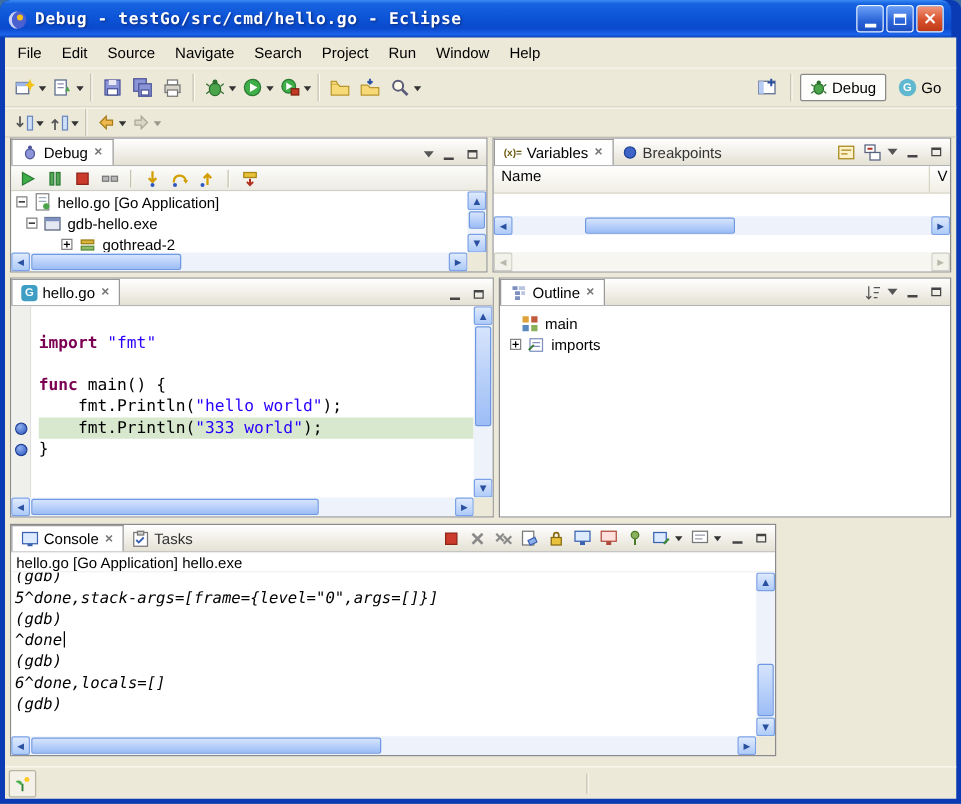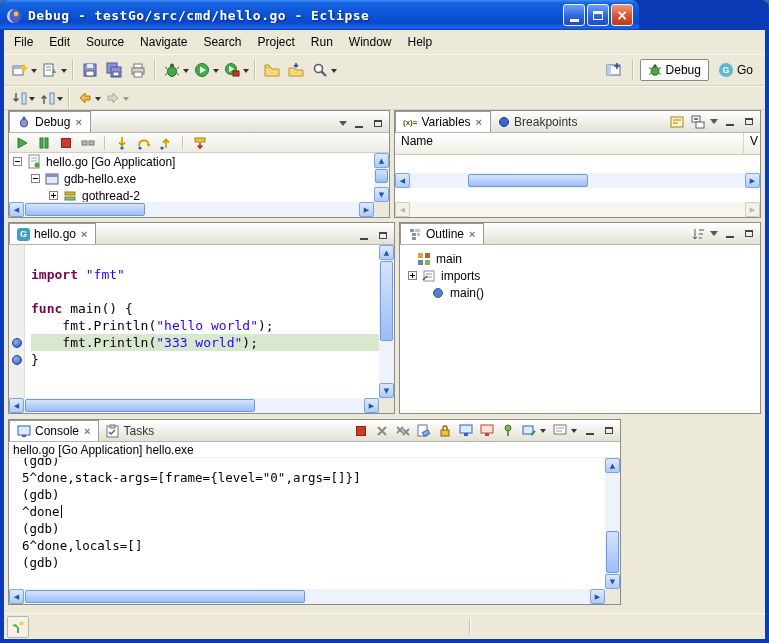--- a/index.html
+++ b/index.html
@@ -1,19 +1,19 @@
 <!DOCTYPE html>
 <html><head>
 <meta charset="utf-8">
 <style>
   html,body{margin:0;padding:0;background:#3a6ea5;}
   *{box-sizing:border-box;}
   .window{position:relative;width:769px;height:643px;background:#0b3bb4;border-radius:8px 8px 0 0;overflow:hidden;font-family:"Liberation Sans",sans-serif;font-size:12px;color:#000;}
   
-  .titlebar{position:absolute;top:0;left:0;width:639px;height:30px;background:linear-gradient(180deg,#3b8bf5 0%,#1663e0 10%,#0d55d8 45%,#0a49cc 75%,#1b63ea 92%,#0941b8 100%);display:flex;align-items:center;padding:0 6px;border-radius:8px 8px 0 0;}
+  .titlebar{position:absolute;top:0;left:0;width:761px;height:30px;background:linear-gradient(180deg,#3b8bf5 0%,#1663e0 10%,#0d55d8 45%,#0a49cc 75%,#1b63ea 92%,#0941b8 100%);display:flex;align-items:center;padding:0 6px;border-radius:8px 8px 0 0;}
   .win-icon{width:17px;height:17px;margin-right:5px;flex:none;}
   .title-text{color:#fff;font-family:"DejaVu Sans Mono","Liberation Mono",monospace;font-weight:bold;font-size:13px;letter-spacing:.5px;text-shadow:1px 1px 2px #0a2a7a;white-space:nowrap;overflow:hidden;flex:1;}
   .winbtns{display:flex;gap:2px;}
   .wbtn{width:22px;height:22px;border-radius:3px;border:1px solid #eaf2ff;display:flex;align-items:center;justify-content:center;}
   .wbtn.minmax{background:linear-gradient(#6aa0f7,#2a63d8 60%,#1b4fc0);}
   .wbtn.close{background:linear-gradient(#f0977c,#d9512d 55%,#bd3a16);color:#fff;font-weight:bold;font-size:14px;font-family:"DejaVu Sans",sans-serif;}
   .g-min{width:9px;height:3px;background:#fff;margin-top:11px;}
   .g-max{width:10px;height:9px;border:1px solid #fff;border-top:3px solid #fff;}
   
   .client{position:absolute;top:30px;left:4px;width:761px;height:609px;background:#ECE9D8;}
@@ -78,21 +78,21 @@
   .kw{color:#7B0052;font-weight:bold;}
   .str{color:#2A00FF;}
   .pl{color:#000;}
   
   .colhead{height:22px;flex:none;display:flex;border-bottom:1px solid #cfccba;background:linear-gradient(#ffffff,#f0eee4);justify-content:space-between;}
   .colcell{padding:1px 6px;border-right:1px solid #d8d5c4;font-size:12px;}
   .detail{background:#fff;flex:1;}
   
   .con-head{height:16px;flex:none;background:#fff;font-size:12px;padding:1px 4px;border-bottom:1px solid #eee;white-space:nowrap;overflow:hidden;}
   .con-body{flex:1;display:flex;overflow:hidden;}
-  .con-out{flex:1;background:#fff;font-family:"DejaVu Sans Mono","Liberation Mono",monospace;font-size:12.5px;padding-left:13px;overflow:hidden;margin-top:-6px;}
+  .con-out{flex:1;background:#fff;font-family:"DejaVu Sans Mono","Liberation Mono",monospace;font-size:12.5px;padding-left:3px;overflow:hidden;margin-top:-6px;font-style:italic;}
   .con-line{height:17px;line-height:17px;white-space:pre;}
   .caret{display:inline-block;width:1px;height:13px;background:#000;vertical-align:-2px;margin-left:1px;}
   
   .statusbar{position:absolute;left:0;top:583px;width:761px;height:26px;border-top:1px solid #fbf9f0;display:flex;align-items:center;padding:0 3px;}
   .status-btn{width:22px;height:22px;border:1px solid #b8b5a4;border-radius:2px;background:#f4f2e8;display:flex;align-items:center;justify-content:center;}
   .status-div{width:0;height:16px;border-left:1px solid #c6c3b2;border-right:1px solid #fbfaf3;position:absolute;left:465px;}
   .dbg-tools{height:20px;flex:none;display:flex;align-items:center;gap:2px;background:linear-gradient(#fcfcfa,#ecebe3);border-bottom:1px solid #cfcfc5;padding:0 3px;}
   .dbg-tools .tbtn{width:20px;height:18px;}
   svg{display:block;}
 </style>
@@ -361,21 +361,21 @@
             <span class="ti">
                 <svg width="14" height="15">
                   <rect x="2" y="1" width="10" height="13" fill="#fff" stroke="#888"></rect>
                   <line x1="4" y1="4" x2="10" y2="4" stroke="#9ab"></line>
                   <line x1="4" y1="7" x2="10" y2="7" stroke="#9ab"></line>
                   <circle cx="10" cy="11" r="2.5" fill="#4aa54a"></circle>
                 </svg>
               </span>
             <span>hello.go [Go Application]</span>
           </div>
-          <div class="trow" style="padding-left:22px;">
+          <div class="trow" style="padding-left:12px;">
             <span class="exp"></span>
             <span class="ti">
                 <svg width="14" height="14">
                   <rect x="1" y="2" width="12" height="10" fill="#e4e8f2" stroke="#55617e"></rect>
                   <rect x="1" y="2" width="12" height="3" fill="#7e90c0"></rect>
                 </svg>
               </span>
             <span>gdb-hello.exe</span>
           </div>
           <div class="trow" style="padding-left:40px;">
@@ -577,28 +577,20 @@
           <span class="ti">
               <svg width="14" height="14">
                 <rect x="2" y="2" width="10" height="10" fill="#fff" stroke="#7e90c0"></rect>
                 <line x1="4" y1="5" x2="10" y2="5" stroke="#7e90c0"></line>
                 <line x1="4" y1="8" x2="10" y2="8" stroke="#7e90c0"></line>
                 <path d="M1 11l4-4" stroke="#3a7a3a" stroke-width="1.6"></path>
               </svg>
             </span>
           <span>imports</span>
         </div>
-        <div class="trow" style="padding-left:30px;">
-          <span class="ti">
-              <svg width="12" height="12">
-                <circle cx="6" cy="6" r="4.5" fill="#5b7fc7" stroke="#3a5a9a"></circle>
-              </svg>
-            </span>
-          <span>main()</span>
-        </div>
       </div>
     </div>
 
     <div class="view" id="console-view">
       <div class="tabbar">
         <span class="vtab sel">
           <svg width="14" height="14">
               <rect x="1" y="2" width="12" height="9" fill="#dcebff" stroke="#3a62b0"></rect>
               <rect x="5" y="11" width="4" height="2" fill="#3a62b0"></rect>
             </svg>

